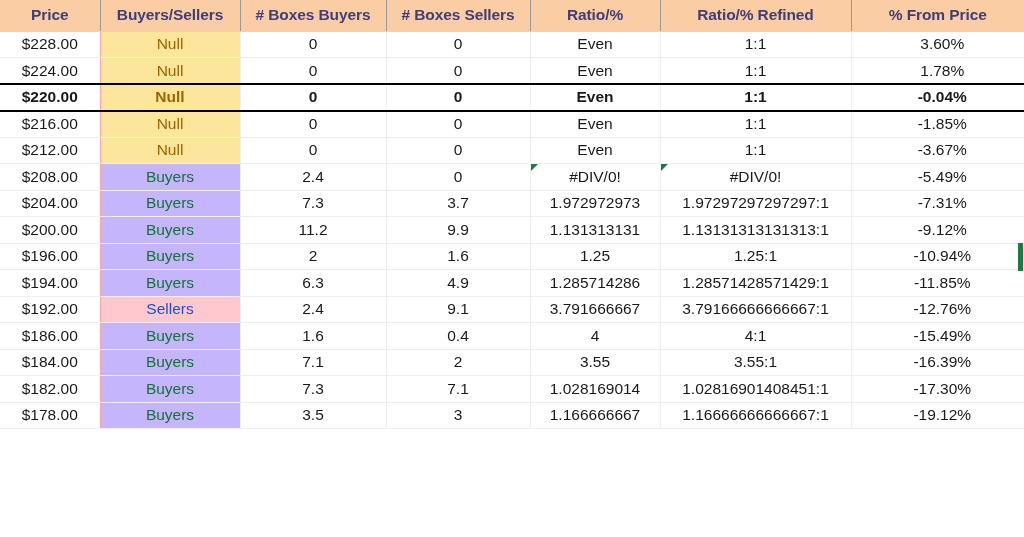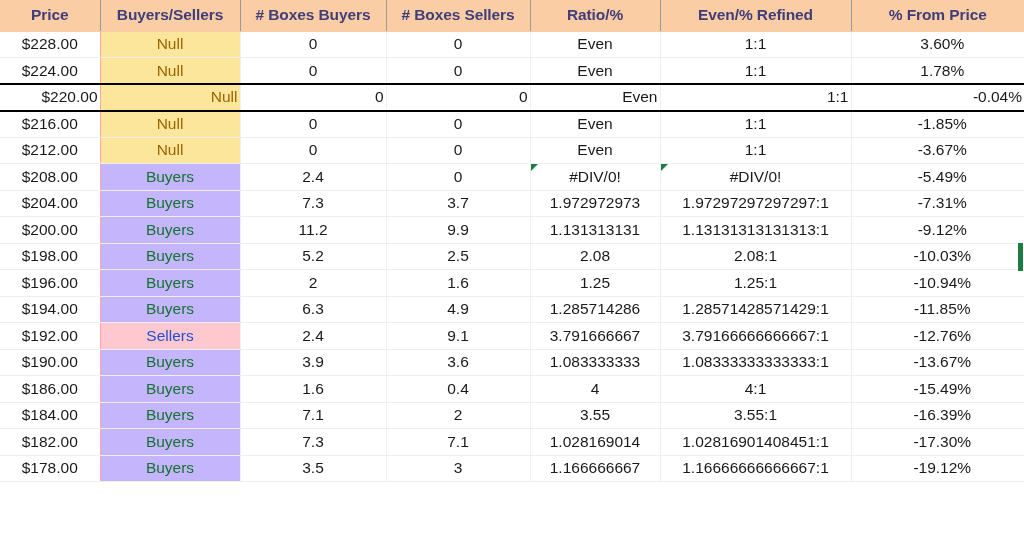--- a/index.html
+++ b/index.html
@@ -62,24 +62,23 @@
   tbody td.col-price { border-right: 1px solid #fca5a5; }
   tbody td:last-child { border-right: none; padding-left: 11px; }
 
   
   td.cat-null    { background: #FCE69C; color: #9C6500; }
   td.cat-buyers  { background: #c4b5fd; color: #137333; }
   td.cat-sellers { background: #FFC7CE; color: #1d4ed8; }
 
   
   tr.row-highlight td {
-    font-weight: normal;
+    font-weight: bold;
     border-top: 2.5px solid #000000;
     border-bottom: 2.5px solid #000000;
-    text-align: right;
   }
   tr.row-above-highlight td { border-bottom: none; }
 
   
   .err-marker {
     position: absolute;
     top: 0; left: 0;
     width: 0; height: 0;
     border-top: 7px solid #1E7B42;
     border-right: 7px solid transparent;
@@ -109,21 +108,21 @@
         <col class="c-ratioref">
         <col class="c-pctprice">
     </colgroup>
     <thead>
       <tr id="header-row">
           <th>Price</th>
           <th>Buyers/Sellers</th>
           <th># Boxes Buyers</th>
           <th># Boxes Sellers</th>
           <th>Ratio/%</th>
-          <th>Even/% Refined</th>
+          <th>Ratio/% Refined</th>
           <th>% From Price</th>
         </tr>
     </thead>
     <tbody id="table-body">
         <tr>
           <td class="col-price">$228.00</td>
           <td class="cat-null">Null</td>
           <td>0</td>
           <td>0</td>
           <td>Even</td>
@@ -185,29 +184,20 @@
           <td>-7.31%</td>
         </tr>
         <tr>
           <td class="col-price">$200.00</td>
           <td class="cat-buyers">Buyers</td>
           <td>11.2</td>
           <td>9.9</td>
           <td>1.131313131</td>
           <td>1.13131313131313:1</td>
           <td>-9.12%</td>
-        </tr>
-        <tr>
-          <td class="col-price">$198.00</td>
-          <td class="cat-buyers">Buyers</td>
-          <td>5.2</td>
-          <td>2.5</td>
-          <td>2.08</td>
-          <td>2.08:1</td>
-          <td>-10.03%</td>
         </tr>
         <tr>
           <td class="col-price">$196.00</td>
           <td class="cat-buyers">Buyers</td>
           <td>2</td>
           <td>1.6</td>
           <td>1.25</td>
           <td>1.25:1</td>
           <td>-10.94%</td>
         </tr>
@@ -223,29 +213,20 @@
         <tr>
           <td class="col-price">$192.00</td>
           <td class="cat-sellers">Sellers</td>
           <td>2.4</td>
           <td>9.1</td>
           <td>3.791666667</td>
           <td>3.79166666666667:1</td>
           <td>-12.76%</td>
         </tr>
         <tr>
-          <td class="col-price">$190.00</td>
-          <td class="cat-buyers">Buyers</td>
-          <td>3.9</td>
-          <td>3.6</td>
-          <td>1.083333333</td>
-          <td>1.08333333333333:1</td>
-          <td>-13.67%</td>
-        </tr>
-        <tr>
           <td class="col-price">$186.00</td>
           <td class="cat-buyers">Buyers</td>
           <td>1.6</td>
           <td>0.4</td>
           <td>4</td>
           <td>4:1</td>
           <td>-15.49%</td>
         </tr>
         <tr>
           <td class="col-price">$184.00</td>

